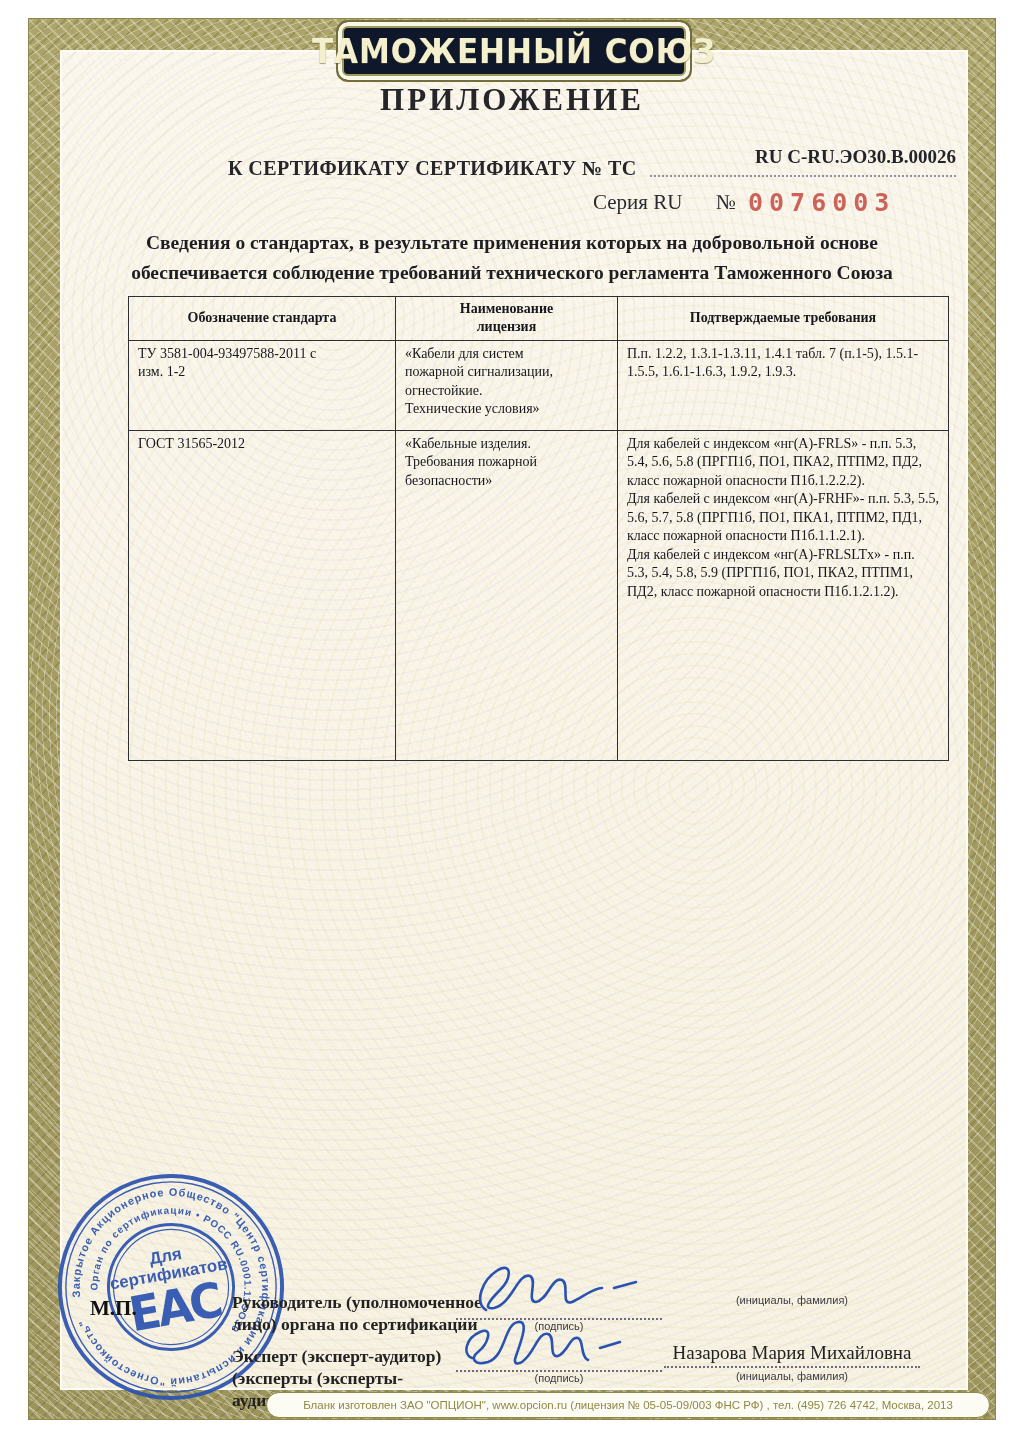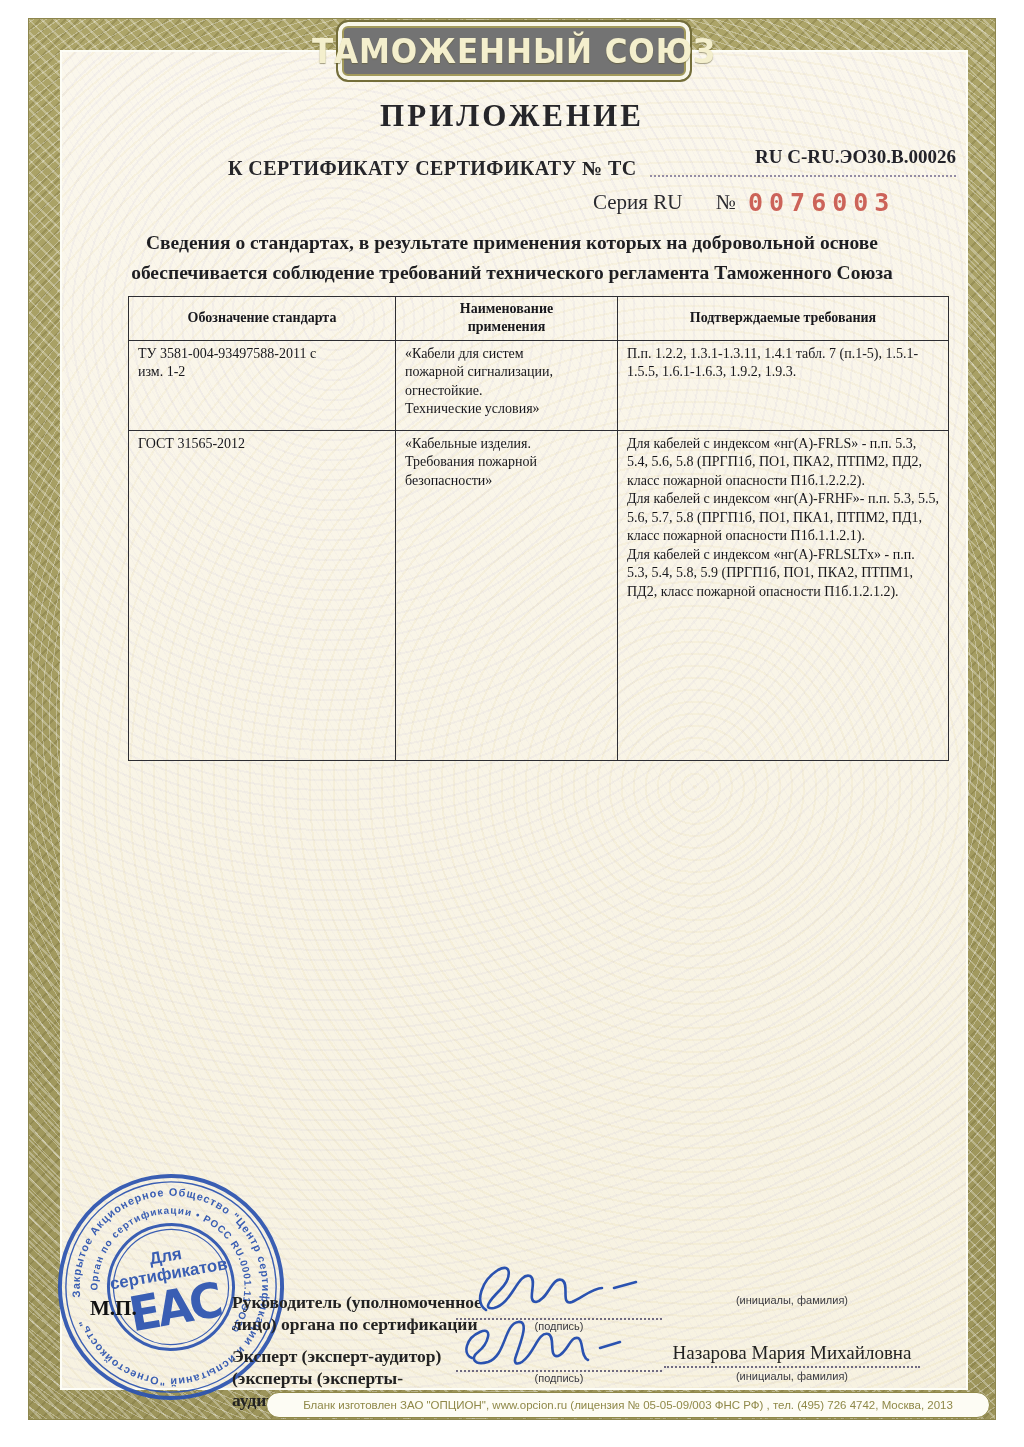--- a/index.html
+++ b/index.html
@@ -23,32 +23,32 @@
     border:2px solid #fdfdf6;
     background:
       repeating-radial-gradient(circle at 30% 20%, rgba(124,116,196,.055) 0 2px, transparent 2px 10px),
       repeating-radial-gradient(circle at 70% 55%, rgba(205,175,70,.075) 0 2px, transparent 2px 12px),
       repeating-linear-gradient(60deg, rgba(140,130,210,.035) 0 1px, transparent 1px 6px),
       linear-gradient(#fbf7ec,#f7f2e1);
   }
   
   .banner{
     position:absolute;left:336px;top:20px;width:352px;height:58px;
-    background:#737373;border:2px solid #746e3a;border-radius:12px;
+    background:#0f172a;border:2px solid #746e3a;border-radius:12px;
     box-shadow:inset 0 0 0 4px rgba(253,252,240,.95), inset 0 0 0 6px #a29a5b;
     display:flex;align-items:center;justify-content:center;
   }
   .banner-text{
     font-family:"DejaVu Sans",sans-serif;font-weight:bold;font-size:33px;
     color:#f4efcd;letter-spacing:1px;transform:scaleX(.94);
     text-shadow:0 1px 1px rgba(90,84,40,.55);white-space:nowrap;
   }
   
   .title{
-    position:absolute;left:0;top:98px;width:1024px;text-align:center;
+    position:absolute;left:0;top:82px;width:1024px;text-align:center;
     font-weight:bold;font-size:31px;letter-spacing:3px;color:#26262a;
   }
   .subtitle{
     position:absolute;left:228px;top:157px;
     font-weight:bold;font-size:20px;letter-spacing:.4px;color:#26262a;white-space:nowrap;
   }
   .cert-line{
     position:absolute;left:650px;top:146px;width:306px;text-align:right;
     padding-bottom:7px;border-bottom:2px dotted #948ca4;
     font-weight:bold;font-size:19px;color:#23232a;white-space:nowrap;
@@ -129,21 +129,21 @@
   <table class="std-table">
     <colgroup>
         <col class="col1">
         <col class="col2">
         <col class="col3">
       </colgroup>
     <thead>
       <tr>
         <th class="prewrap">Обозначение стандарта</th>
         <th class="prewrap">Наименование
-применения</th>
+лицензия</th>
         <th class="prewrap">Подтверждаемые требования</th>
       </tr>
     </thead>
     <tbody>
       <tr style="height:90px;">
         <td class="prewrap">ТУ  3581-004-93497588-2011  с
 изм. 1-2</td>
         <td class="prewrap">«Кабели для систем
 пожарной сигнализации,
 огнестойкие.

